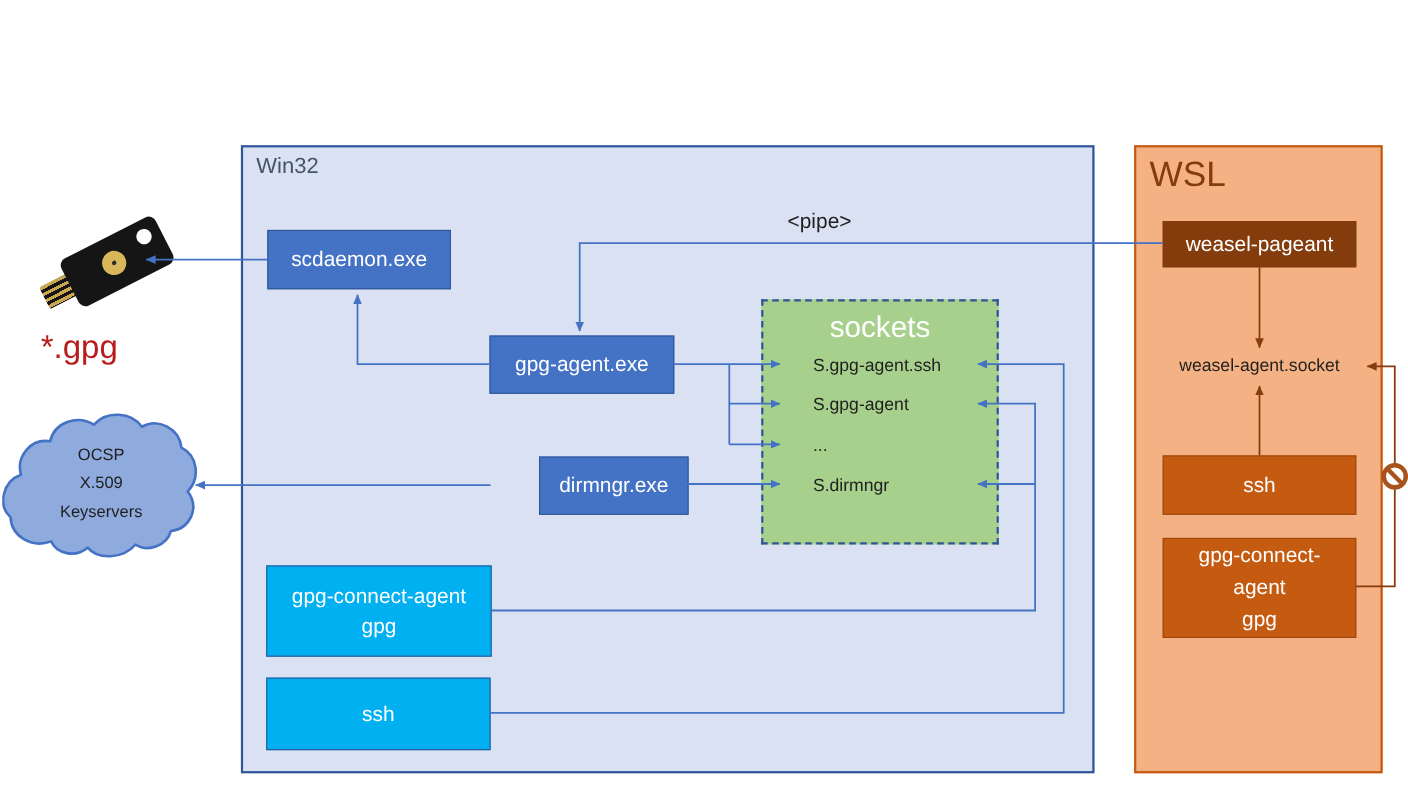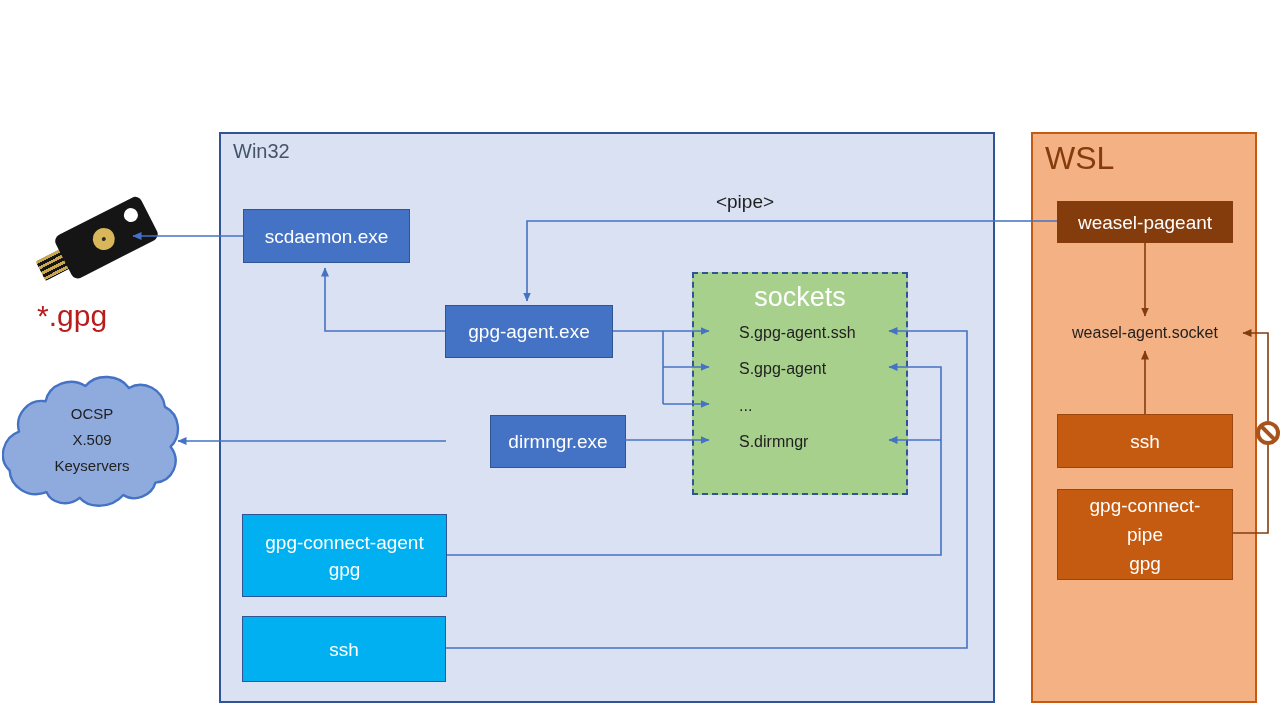--- a/index.html
+++ b/index.html
@@ -103,21 +103,21 @@
 
   <div class="node brown n-weasel">
     <span>weasel-pageant</span>
   </div>
   <div class="weasel-socket">weasel-agent.socket</div>
   <div class="node orange n-sshwsl">
     <span>ssh</span>
   </div>
   <div class="node orange n-connectwsl">
     <span>gpg-connect-</span>
-    <span>pipe</span>
+    <span>agent</span>
     <span>gpg</span>
   </div>
 
   <div class="yubikey">
     <div class="yk-rot">
       <div class="yk-usb"></div>
       <div class="yk-body">
         <div class="yk-hole"></div>
         <div class="yk-pad">
           <div class="yk-dot"></div>

